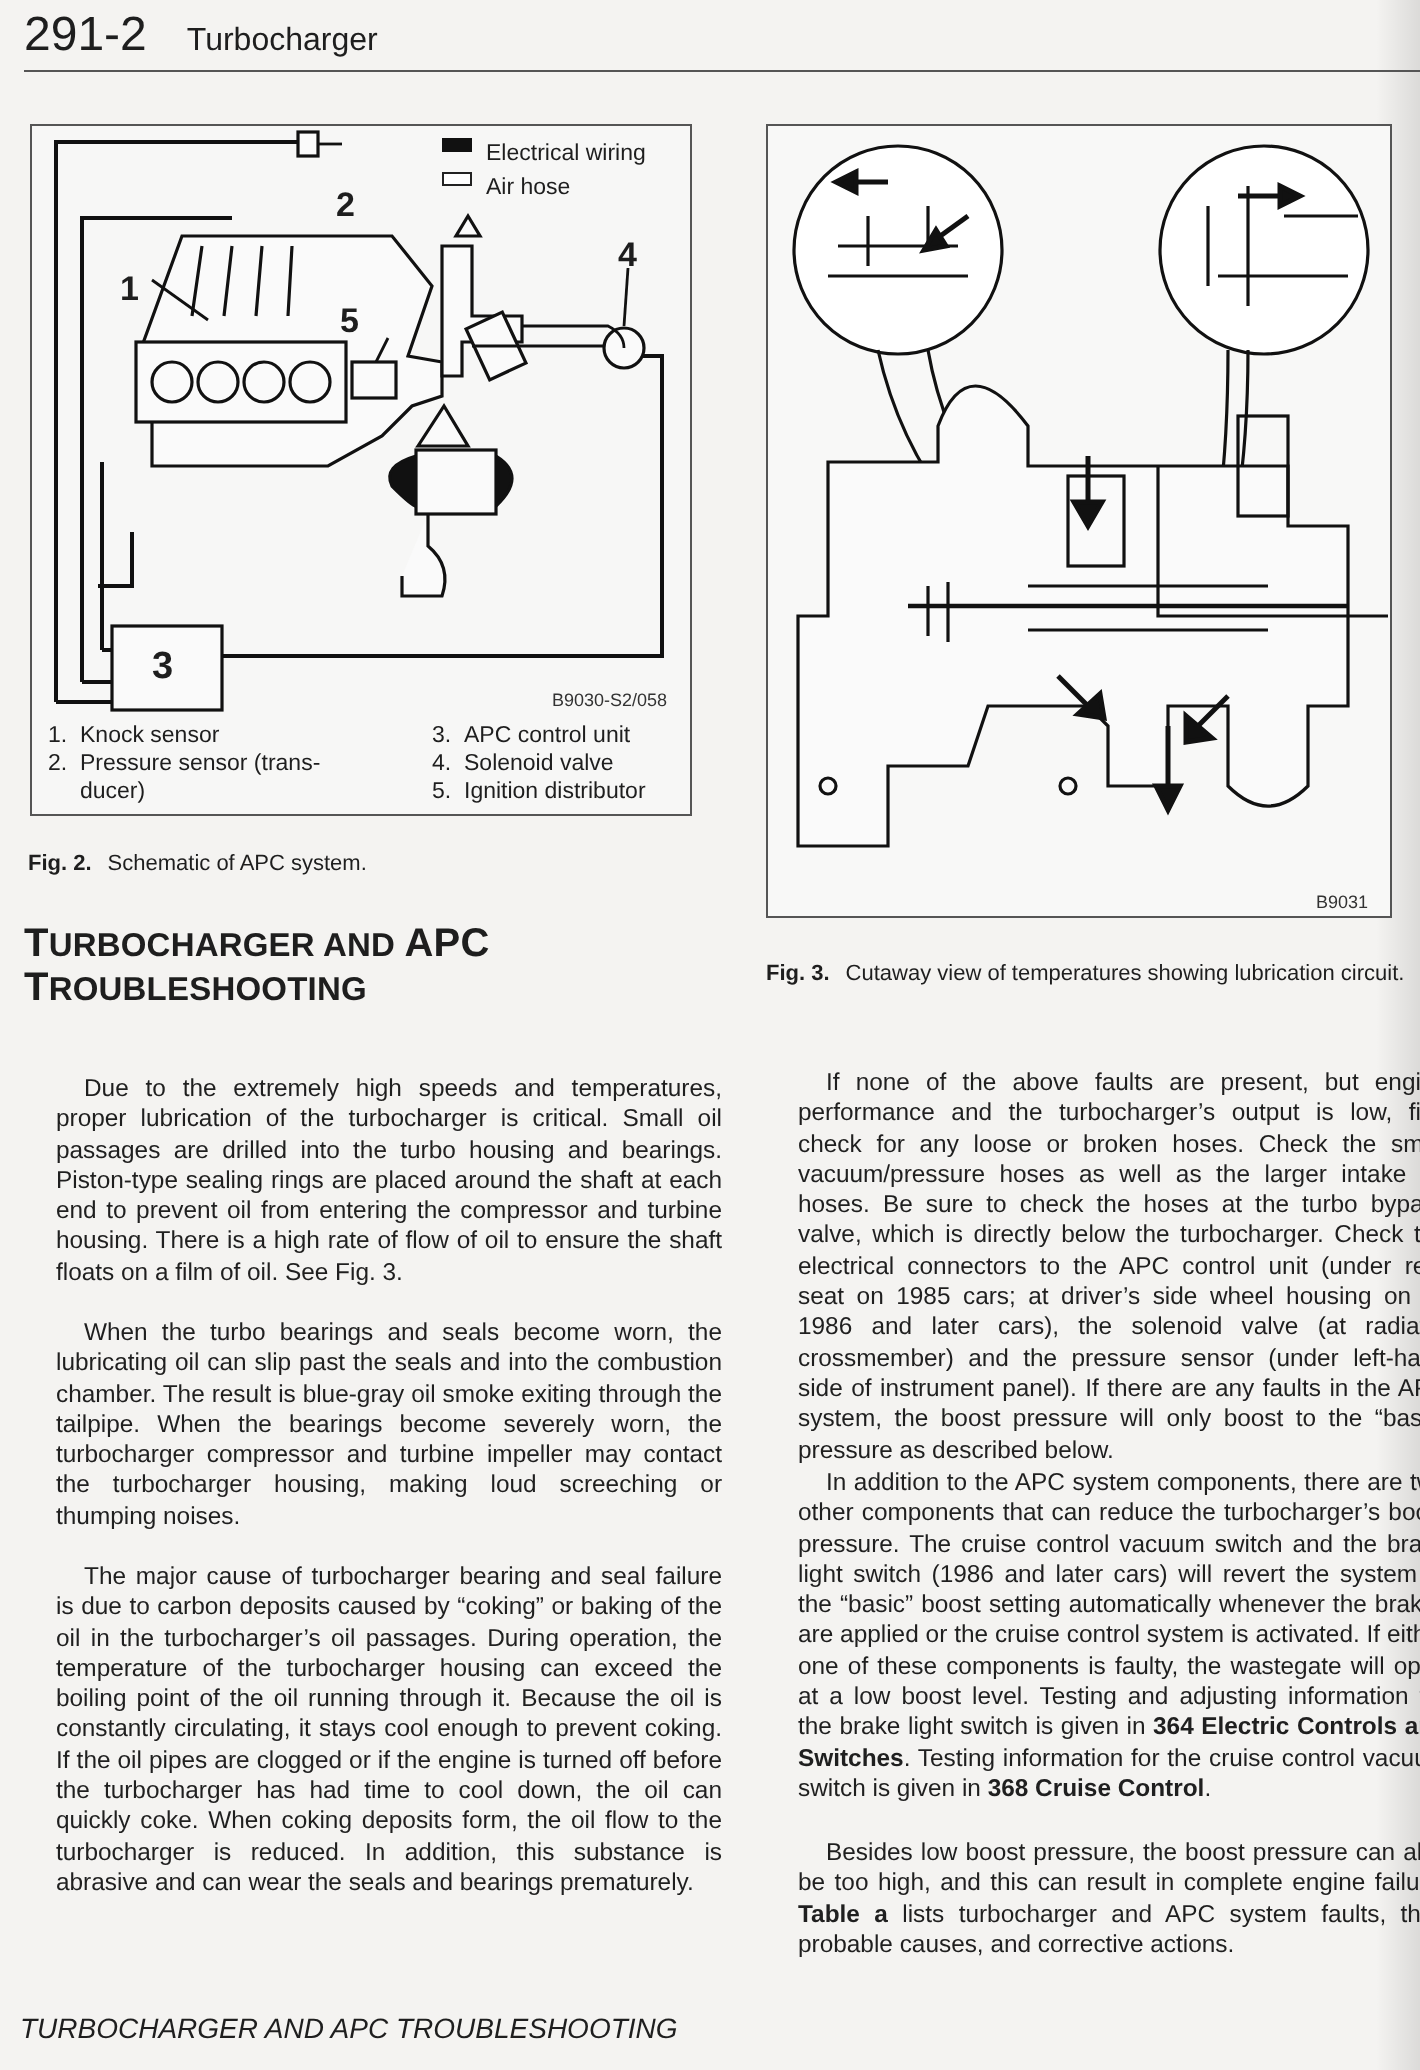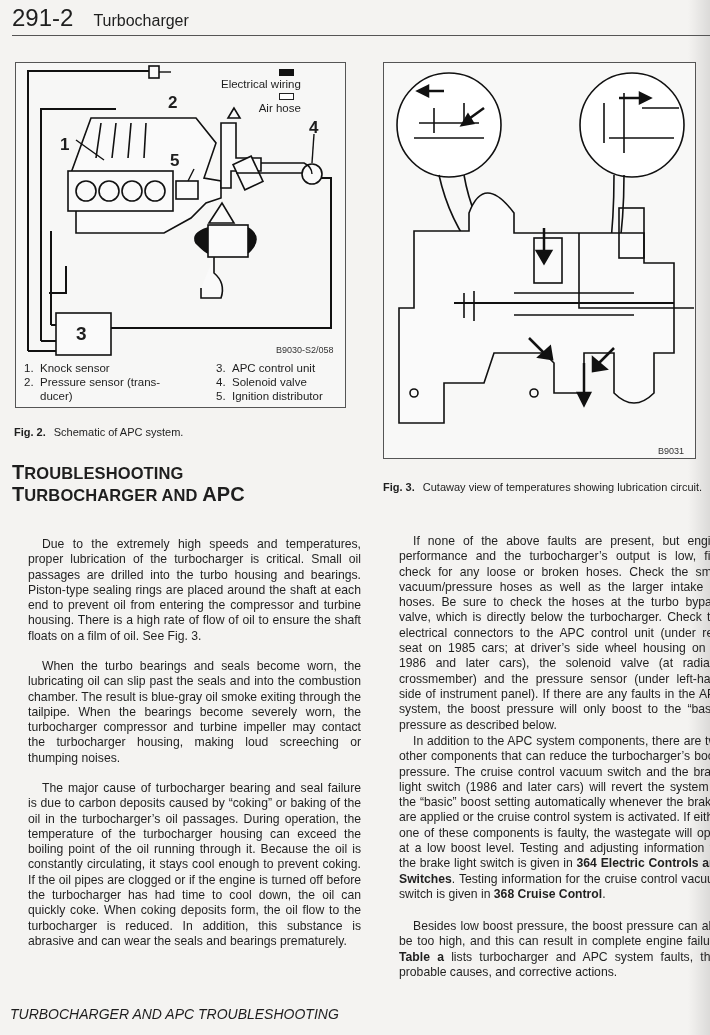--- a/index.html
+++ b/index.html
@@ -16,21 +16,21 @@
   .header .num { font-size:24px; letter-spacing:0; }
   .header .title { font-size:16px; margin-left:20px; }
   .header-rule { position:absolute; left:12px; right:0; top:35px; height:1px; background:#555; }
 
   .fig2-box {
     position:absolute; left:15px; top:62px; width:329px; height:344px;
     border:1px solid #555; background:#f7f7f6;
   }
   .fig2-svg { position:absolute; left:0; top:0; }
   .legend { position:absolute; left:205px; top:6px; font-size:11.5px; line-height:17px; }
-  .legend .row { display:flex; align-items:flex-end;flex-direction:column; }
+  .legend .row { display:flex; align-items:flex-start; }
   .legend .sw { width:15px; height:7px; margin-right:7px; display:inline-block; }
   .legend .sw.fill { background:#111; }
   .legend .sw.open { border:1px solid #222; width:13px; height:5px; background:#fff; }
   .callout { position:absolute; font-size:17px; font-weight:bold; }
   .signal-label { position:absolute; left:66px; top:190px; font-size:12px; line-height:15.5px; }
   .fig-code { position:absolute; font-size:9px; color:#333; }
   .fig2-list { position:absolute; left:8px; top:298px; width:320px; font-size:11.5px; line-height:14px; }
   .fig2-list .col { position:absolute; top:0; }
   .fig2-list .item { display:flex; }
   .fig2-list .n { width:16px; display:inline-block; }
@@ -215,22 +215,22 @@
     </g>
   </svg>
   <div class="fig-code" style="left:274px;top:383px;">B9031</div>
 </div>
 
 <div class="caption" style="left:383px;top:481px;">
   <b>Fig. 3.</b><span>Cutaway view of temperatures showing lubrication circuit.</span>
 </div>
 
 <div class="section-title">
+  <div><span class="big">T</span><span>URBOCHARGER AND </span><span class="big">APC</span></div>
   <div><span class="big">T</span><span>ROUBLESHOOTING</span></div>
-  <div><span class="big">T</span><span>URBOCHARGER AND </span><span class="big">APC</span></div>
 </div>
 
 <p class="para" style="left:12px;top:521px;width:333px;">Due to the extremely high speeds and temperatures, proper lubrication of the turbocharger is critical. Small oil passages are drilled into the turbo housing and bearings. Piston-type sealing rings are placed around the shaft at each end to prevent oil from entering the compressor and turbine housing. There is a high rate of flow of oil to ensure the shaft floats on a film of oil. See Fig. 3.</p>
 <p class="para" style="left:12px;top:643px;width:333px;">When the turbo bearings and seals become worn, the lubricating oil can slip past the seals and into the combustion chamber. The result is blue-gray oil smoke exiting through the tailpipe. When the bearings become severely worn, the turbocharger compressor and turbine impeller may contact the turbocharger housing, making loud screeching or thumping noises.</p>
 <p class="para" style="left:12px;top:765px;width:333px;">The major cause of turbocharger bearing and seal failure is due to carbon deposits caused by “coking” or baking of the oil in the turbocharger’s oil passages. During operation, the temperature of the turbocharger housing can exceed the boiling point of the oil running through it. Because the oil is constantly circulating, it stays cool enough to prevent coking. If the oil pipes are clogged or if the engine is turned off before the turbocharger has had time to cool down, the oil can quickly coke. When coking deposits form, the oil flow to the turbocharger is reduced. In addition, this substance is abrasive and can wear the seals and bearings prematurely.</p>
 
 <p class="para" style="left:383px;top:518px;width:325px;">If none of the above faults are present, but engine performance and the turbocharger’s output is low, first check for any loose or broken hoses. Check the small vacuum/pressure hoses as well as the larger intake air hoses. Be sure to check the hoses at the turbo bypass valve, which is directly below the turbocharger. Check the electrical connectors to the APC control unit (under rear seat on 1985 cars; at driver’s side wheel housing on all 1986 and later cars), the solenoid valve (at radiator crossmember) and the pressure sensor (under left-hand side of instrument panel). If there are any faults in the APC system, the boost pressure will only boost to the “basic” pressure as described below.</p>
 <p class="para" style="left:383px;top:718px;width:325px;"><span>In addition to the APC system components, there are two other components that can reduce the turbocharger’s boost pressure. The cruise control vacuum switch and the brake light switch (1986 and later cars) will revert the system to the “basic” boost setting automatically whenever the brakes are applied or the cruise control system is activated. If either one of these components is faulty, the wastegate will open at a low boost level. Testing and adjusting information for the brake light switch is given in </span><b>364 Electric Controls and Switches</b><span>. Testing information for the cruise control vacuum switch is given in </span><b>368 Cruise Control</b><span>.</span></p>
 <p class="para" style="left:383px;top:903px;width:325px;"><span>Besides low boost pressure, the boost pressure can also be too high, and this can result in complete engine failure. </span><b>Table a</b><span> lists turbocharger and APC system faults, their probable causes, and corrective actions.</span></p>
 

